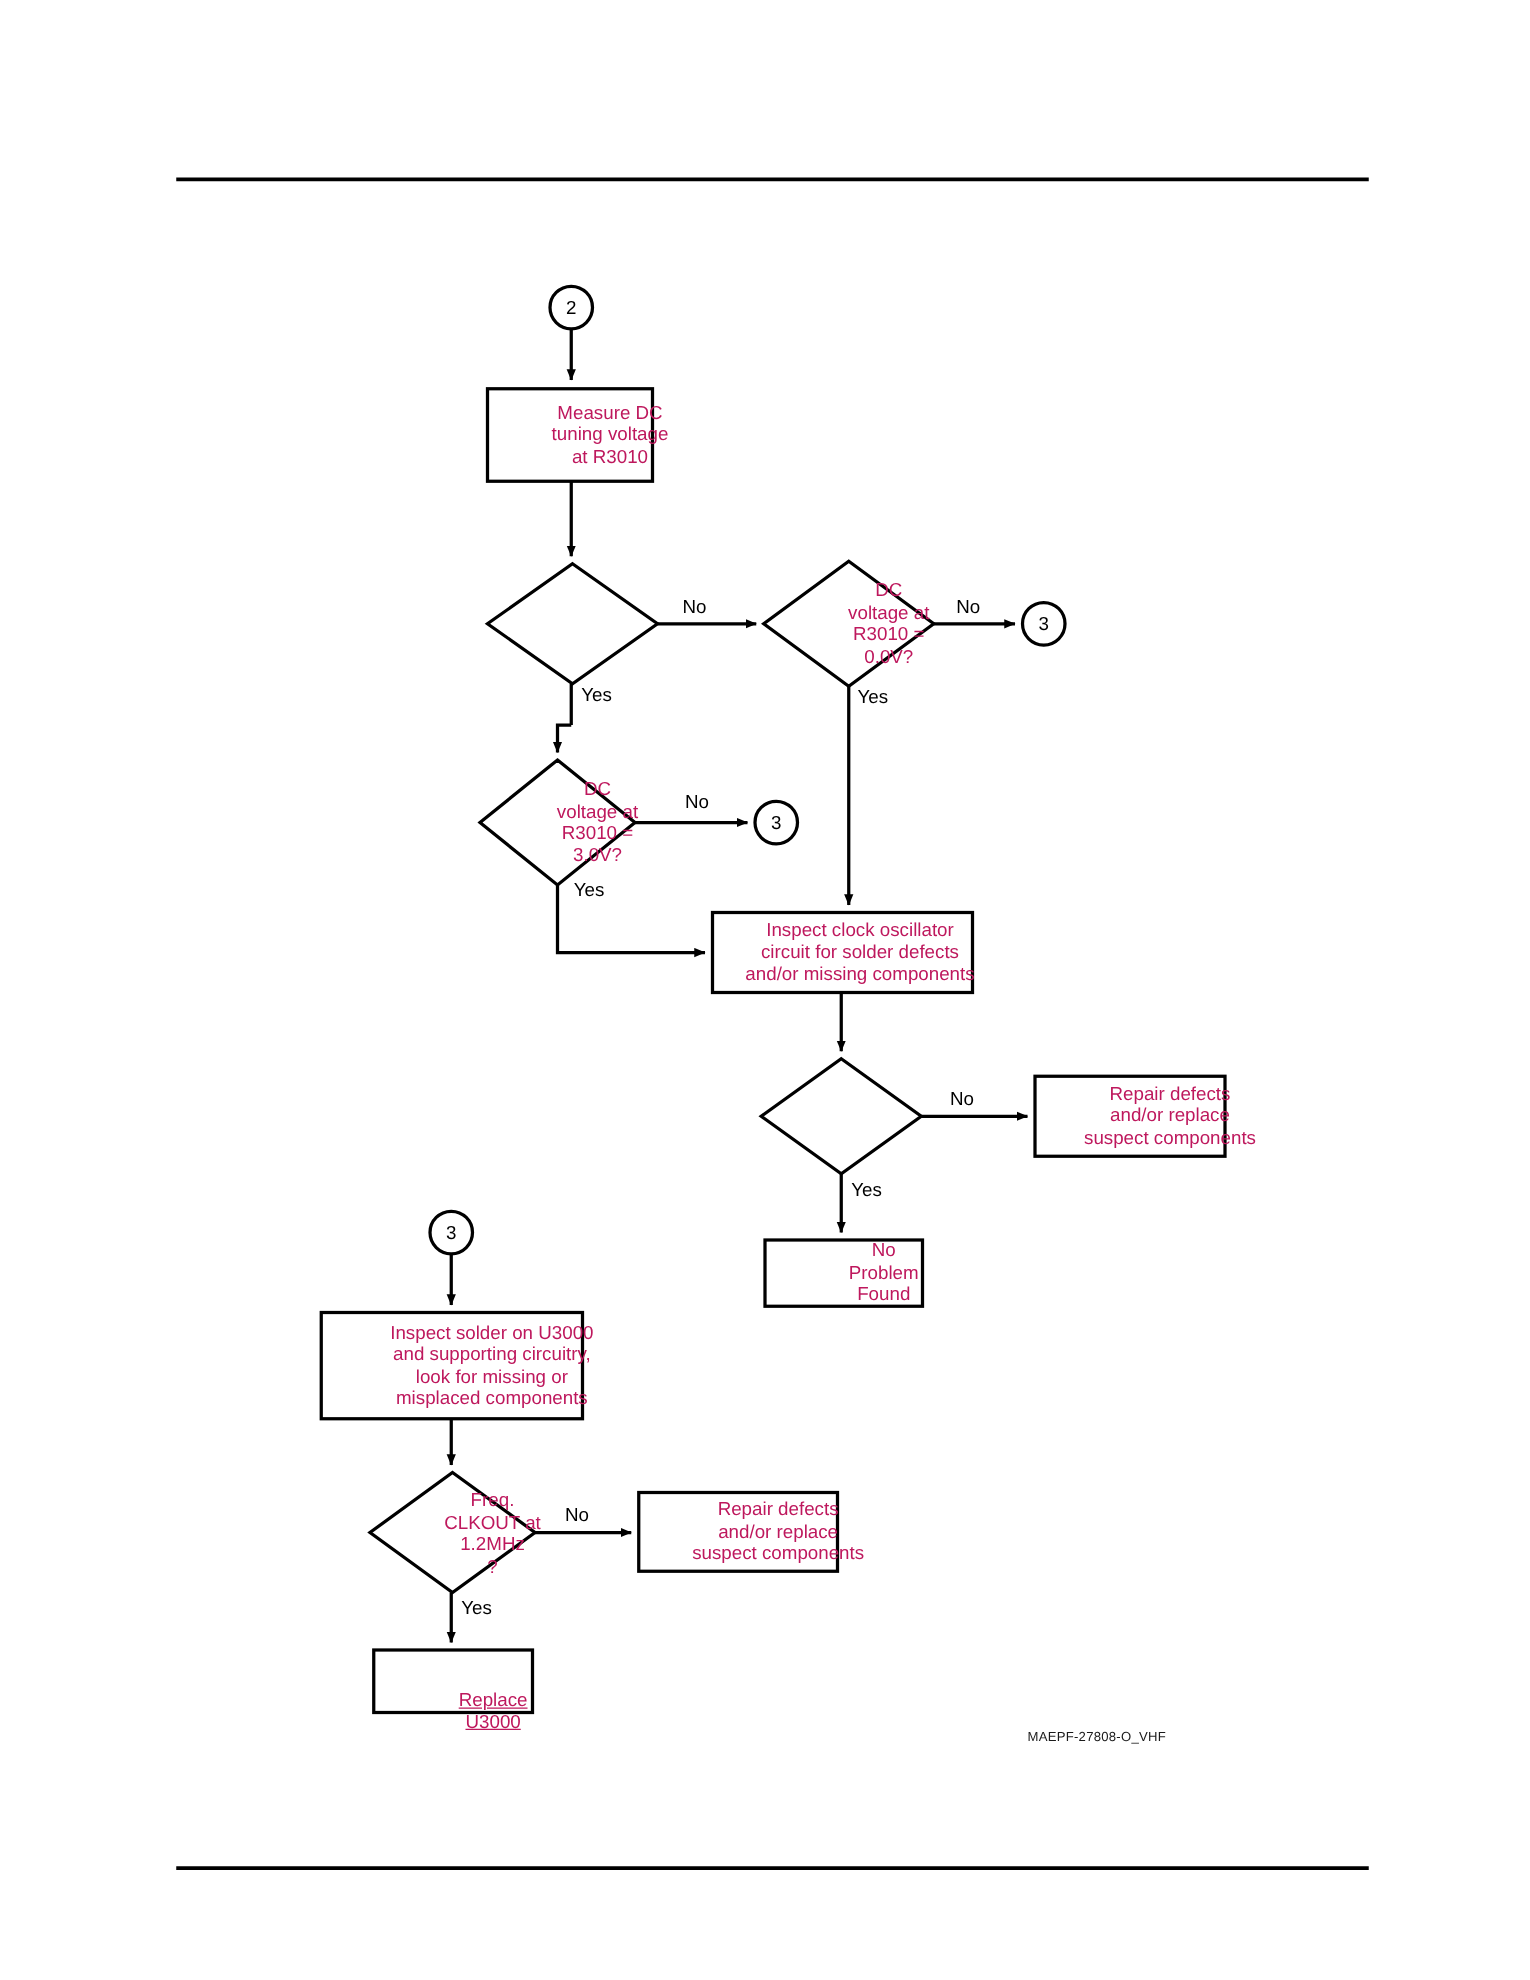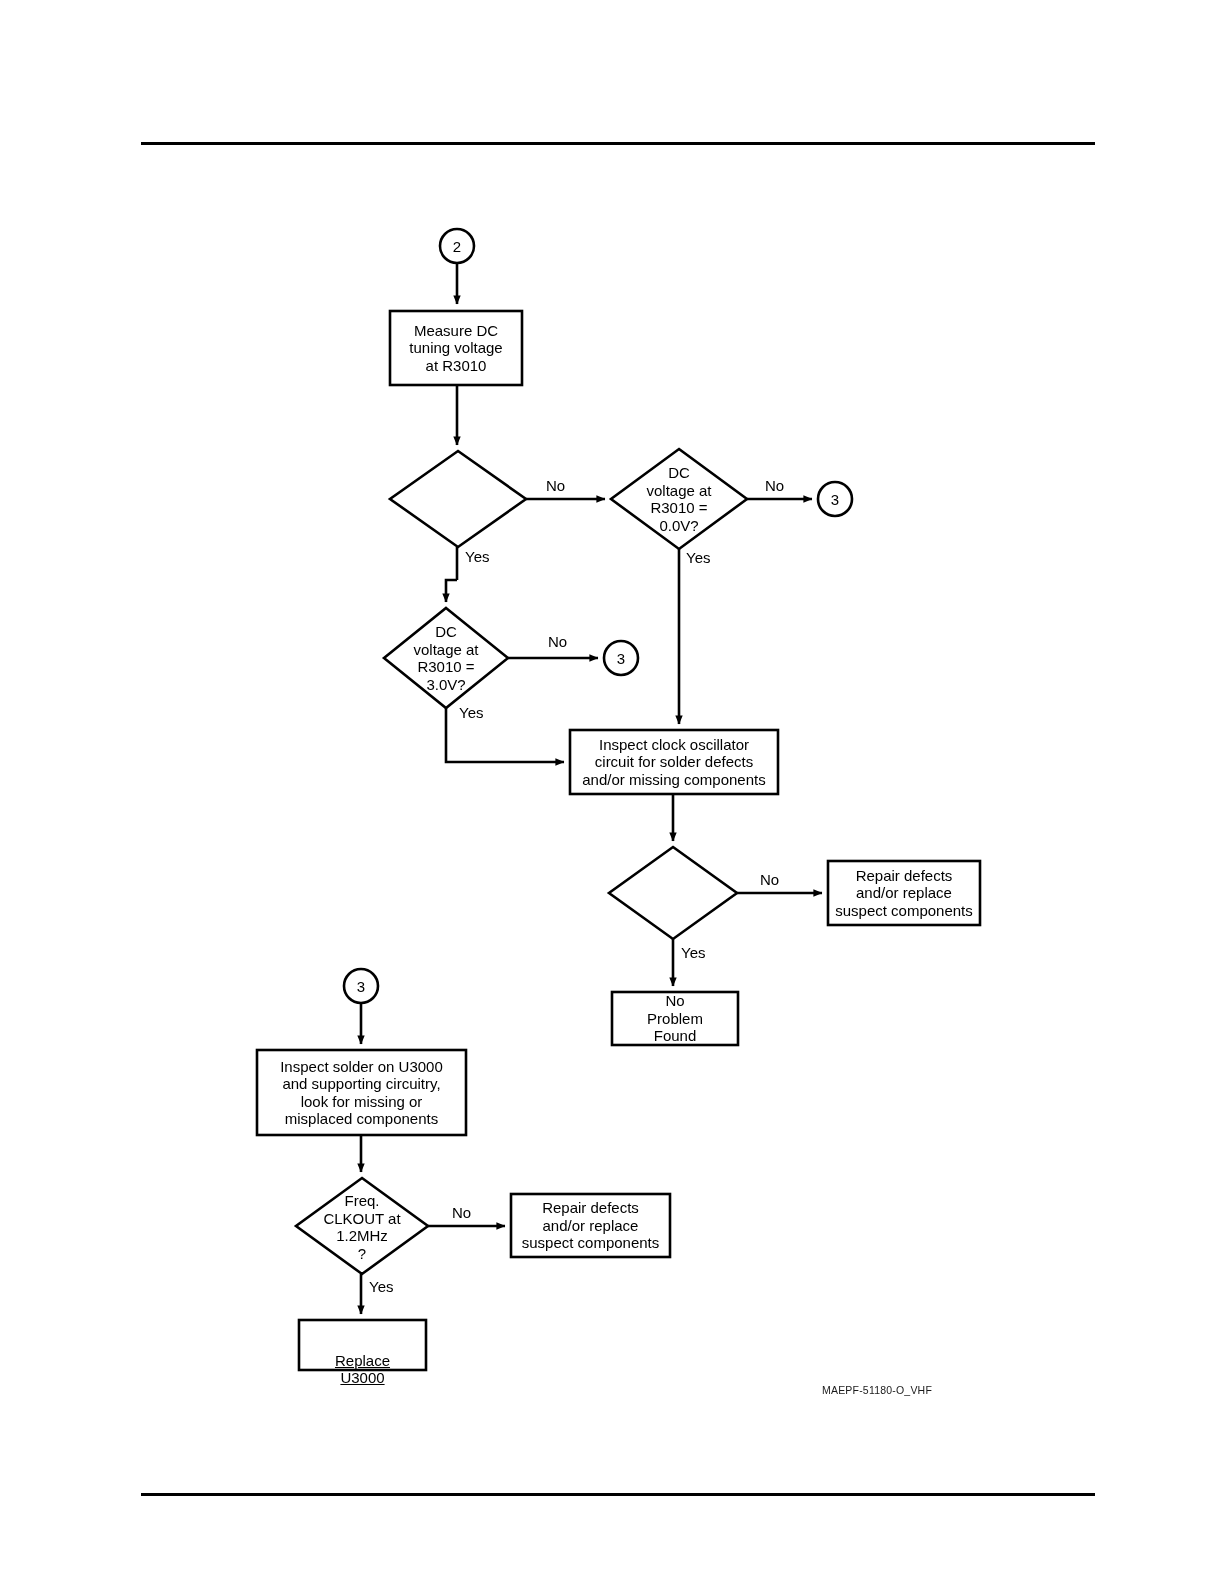--- a/index.html
+++ b/index.html
@@ -39,26 +39,27 @@
     height: 1584px;
   }
 
   
   .nodetext {
     position: absolute;
     text-align: center;
     font-family: "Liberation Sans", sans-serif;
     font-size: 15px;
     line-height: 17.5px;
-    color: #000000;
+    color: #be185d;
     white-space: pre-line;
     display: flex;
     align-items: center;
     justify-content: center;
     pointer-events: none;
+    padding-left: 32px;
   }
   .edgelabel {
     position: absolute;
     font-family: "Liberation Sans", sans-serif;
     font-size: 15px;
     line-height: 16px;
     color: #000000;
     white-space: nowrap;
   }
   .conn-label {
@@ -155,21 +156,21 @@
   </svg>
 
   <div class="conn-label" style="left:440px; top:229px; width:34px; height:34px;">2</div>
   <div class="conn-label" style="left:818px; top:482px; width:34px; height:34px;">3</div>
   <div class="conn-label" style="left:604px; top:641px; width:34px; height:34px;">3</div>
   <div class="conn-label" style="left:344px; top:969px; width:34px; height:34px;">3</div>
 
   <div class="nodetext" style="left:390px; top:311px; width:132px; height:74px;">Measure DC
 tuning voltage
 at R3010</div>
-  <div class="nodetext" style="left:570px; top:730px; width:208px; height:64px;">Inspect clock oscillator
+  <div class="nodetext" style="left:552px; top:730px; width:208px; height:64px;">Inspect clock oscillator
 circuit for solder defects
 and/or missing components</div>
   <div class="nodetext" style="left:826px; top:861px; width:156px; height:64px;">Repair defects
 and/or replace
 suspect components</div>
   <div class="nodetext" style="left:612px; top:992px; width:126px; height:53px;">No
 Problem
 Found</div>
   <div class="nodetext" style="left:257px; top:1050px; width:209px; height:85px;text-align:center;">Inspect solder on U3000
 and supporting circuitry,
@@ -198,15 +199,15 @@
   <div class="edgelabel" style="left:465px; top:549px;">Yes</div>
   <div class="edgelabel" style="left:765px; top:478px;">No</div>
   <div class="edgelabel" style="left:686px; top:550px;">Yes</div>
   <div class="edgelabel" style="left:548px; top:634px;">No</div>
   <div class="edgelabel" style="left:459px; top:705px;">Yes</div>
   <div class="edgelabel" style="left:760px; top:872px;">No</div>
   <div class="edgelabel" style="left:681px; top:945px;">Yes</div>
   <div class="edgelabel" style="left:452px; top:1205px;">No</div>
   <div class="edgelabel" style="left:369px; top:1279px;">Yes</div>
 
-  <div id="figure-caption">MAEPF-51180-O_VHF</div>
+  <div id="figure-caption">MAEPF-27808-O_VHF</div>
 
 </div>
 
 </body></html>

